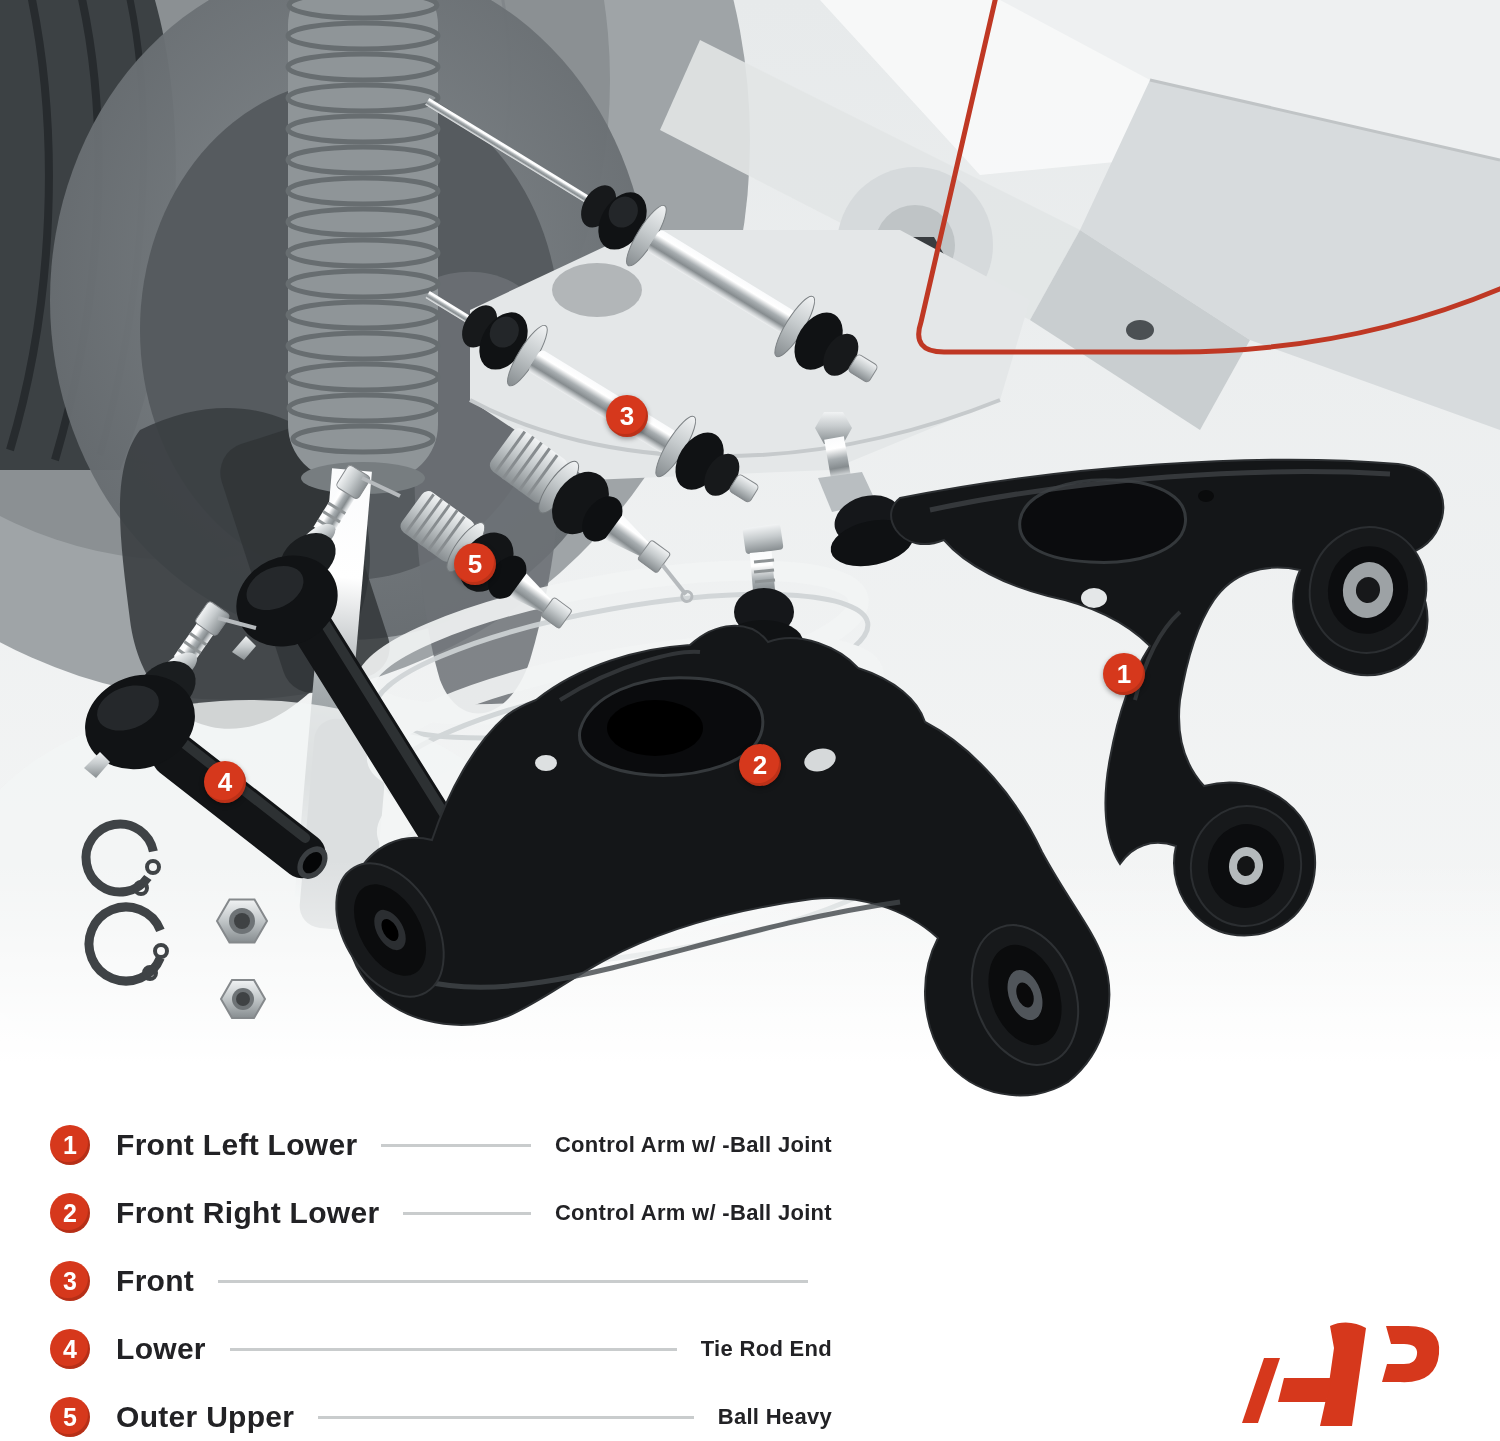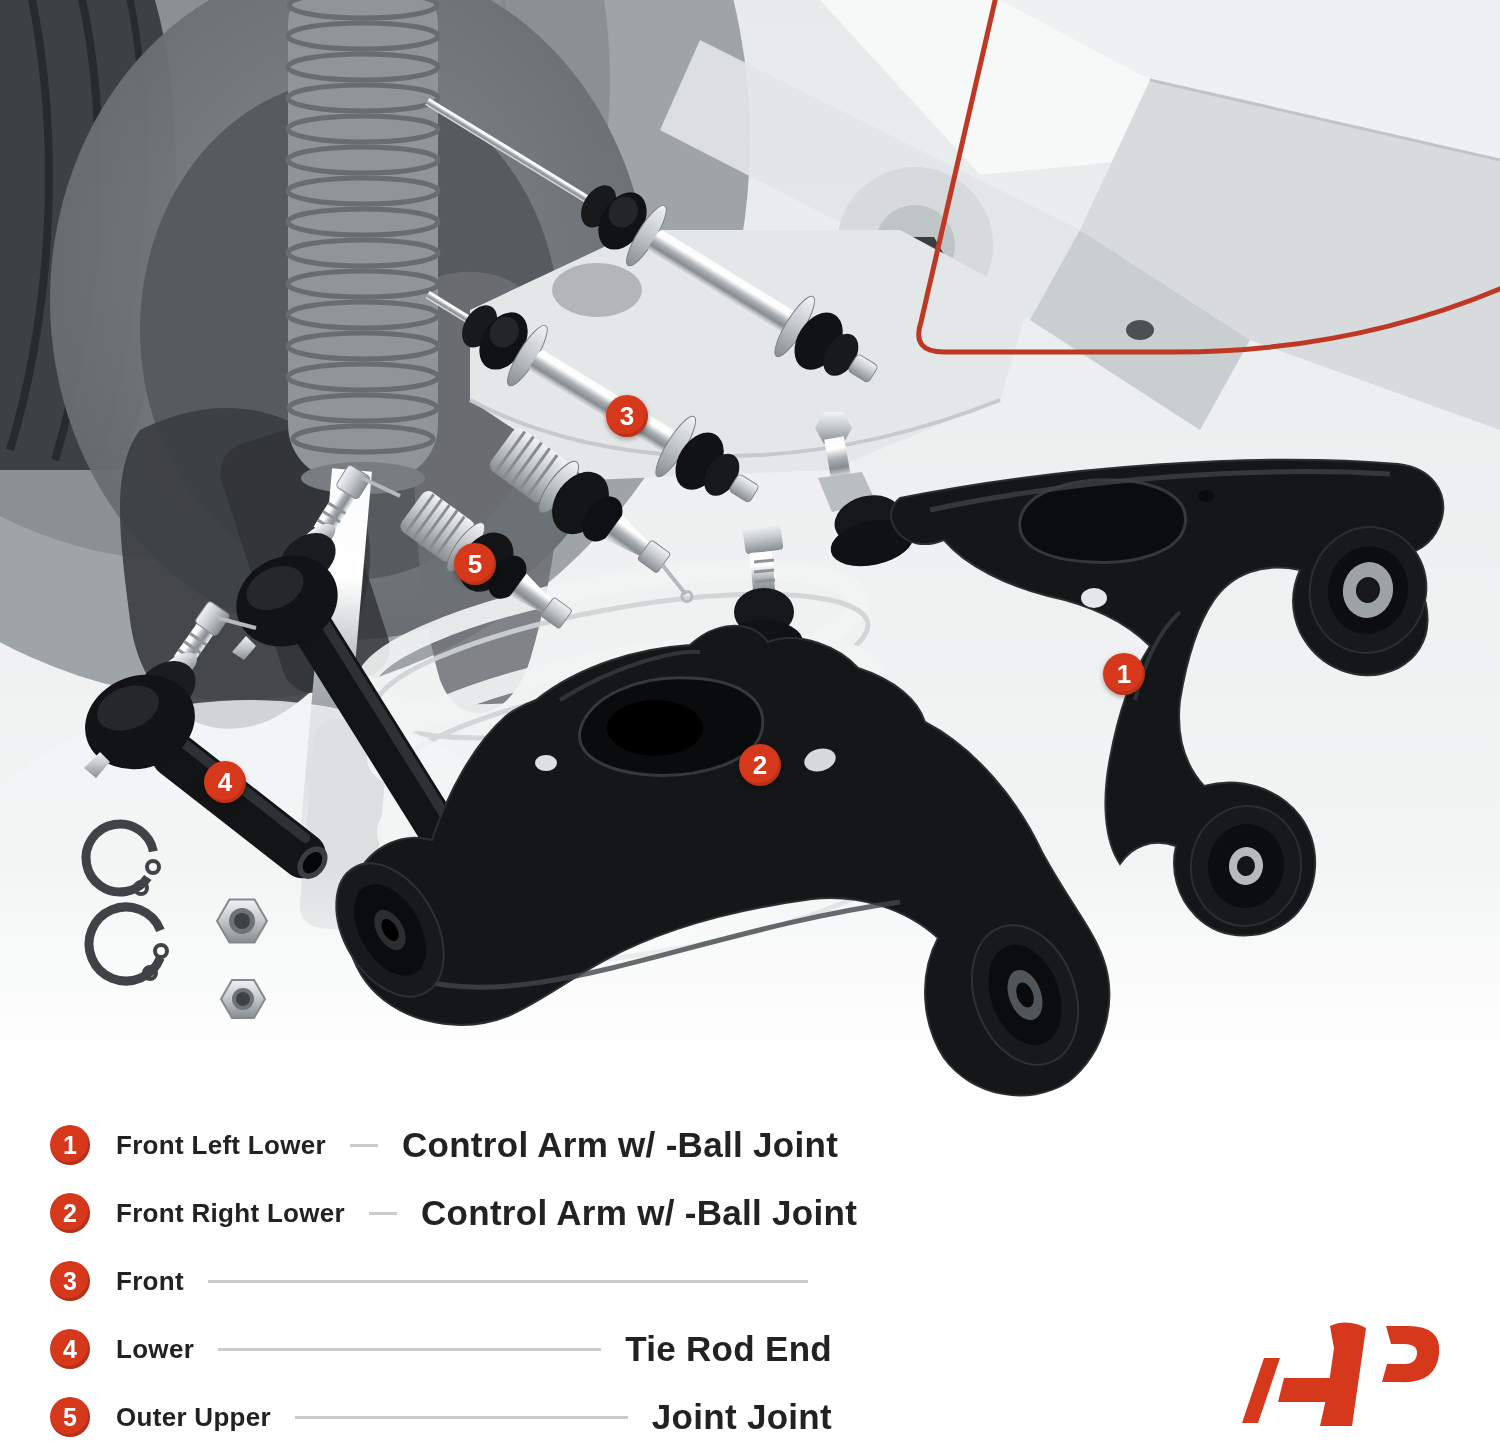--- a/index.html
+++ b/index.html
@@ -7,23 +7,23 @@
          font-family:"Liberation Sans",sans-serif;}
   .photo-svg{position:absolute;left:0;top:0;display:block;}
   .callout{position:absolute;width:42px;height:42px;border-radius:50%;background:#d6381c;
            color:#fff;font-weight:bold;font-size:26px;display:flex;align-items:center;
            justify-content:center;box-shadow:0 2px 5px rgba(0,0,0,.35), inset -2px -3px 0 rgba(0,0,0,.12);}
   .legend{position:absolute;left:50px;top:1124px;width:782px;}
   .legend-row{display:flex;align-items:center;height:42px;margin-bottom:26px;}
   .badge{flex:0 0 40px;width:40px;height:40px;border-radius:50%;background:#d6381c;color:#fff;
          font-size:25px;font-weight:bold;display:flex;align-items:center;justify-content:center;
          box-shadow:inset -2px -3px 0 rgba(0,0,0,.15);}
-  .llabel{margin-left:26px;font-size:26px;font-weight:bold;color:#222225;white-space:nowrap;letter-spacing:.3px;}
+  .llabel{margin-left:26px;font-size:30px;font-weight:bold;color:#222225;white-space:nowrap;letter-spacing:.3px;}
   .lline{flex:1;height:3px;background:#c9cccd;margin:0 24px;min-width:28px;}
-  .rlabel{font-size:35px;font-weight:bold;color:#222225;white-space:nowrap;letter-spacing:.3px;}
+  .rlabel{font-size:22px;font-weight:bold;color:#222225;white-space:nowrap;letter-spacing:.3px;}
   .logo{position:absolute;left:1236px;top:1318px;}
 </style>
 </head>
 <body>
 
 <div class="stage">
 
 <svg class="photo-svg" width="1500" height="1441" viewBox="0 0 1500 1441">
   <defs>
     <linearGradient id="gBg" x1="0" y1="0" x2="0" y2="1">
@@ -391,21 +391,21 @@
   <div class="legend-row">
     <div class="badge">4</div>
     <div class="llabel">Lower</div>
     <div class="lline"></div>
     <div class="rlabel">Tie Rod End</div>
   </div>
   <div class="legend-row">
     <div class="badge">5</div>
     <div class="llabel">Outer Upper</div>
     <div class="lline"></div>
-    <div class="rlabel">Joint Joint</div>
+    <div class="rlabel">Ball Heavy</div>
   </div>
 </div>
 
 <svg class="logo" width="214" height="122" viewBox="0 0 214 122">
   <g fill="#d6381c">
     <path d="M6,105 L28,40 L44,40 L22,105 Z"></path>
     <path d="M94,8 C106,2 120,4 130,10 L116,108 L84,108 L92,72 L98,30 Z"></path>
     <path d="M48,60 L96,60 L90,84 L42,84 Z"></path>
     <path d="M150,8 L172,8 Q206,8 203,36 Q200,66 164,64 L146,64 L151,46 L168,46 Q180,46 181,36 Q182,26 168,26 L155,26 Z"></path>
   </g>

